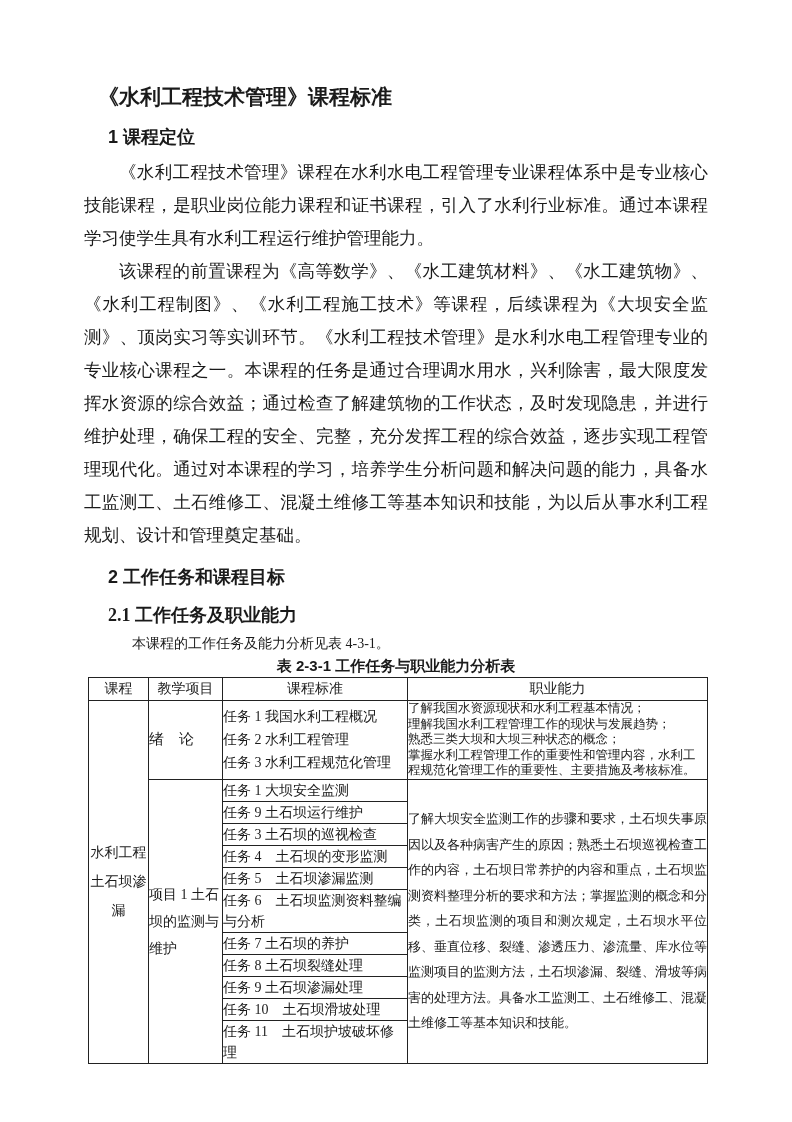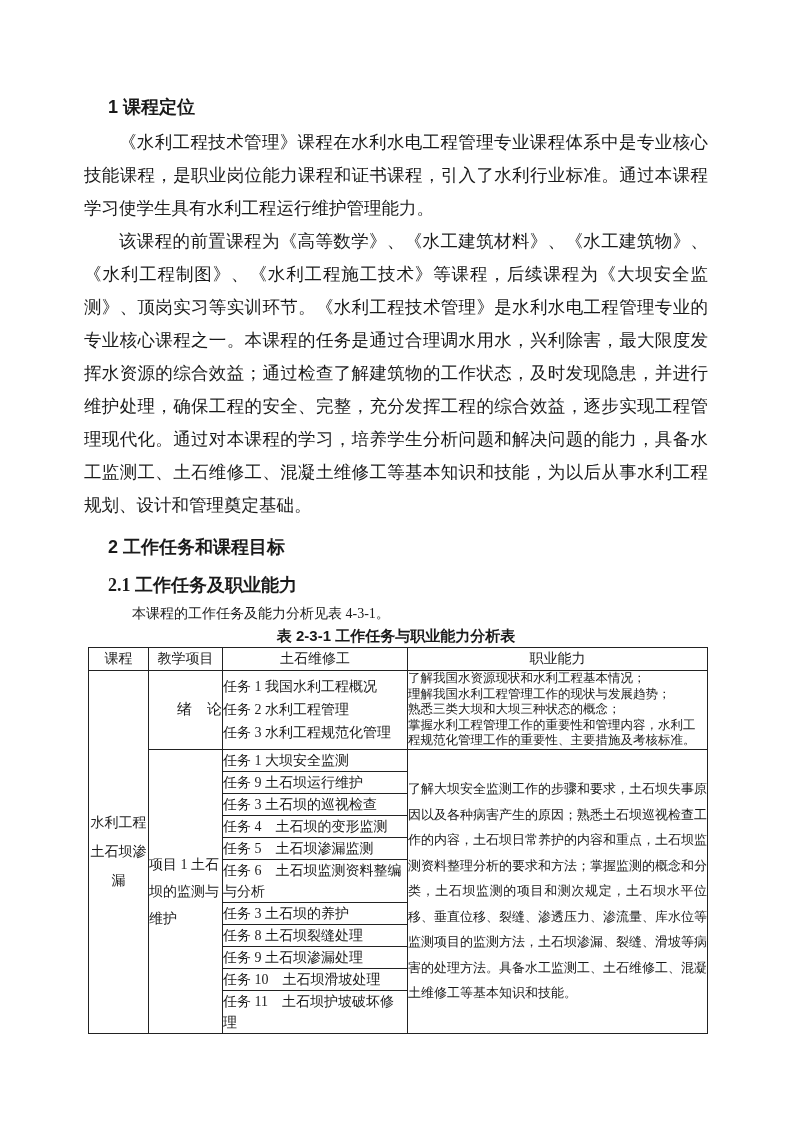--- a/index.html
+++ b/index.html
@@ -77,21 +77,21 @@
     vertical-align: middle;
   }
   .c-course {
     text-align: center;
     vertical-align: middle;
     font-size: 14px;
     line-height: 29px;
     white-space: pre-line;
   }
   .c-project1 {
-    text-align: right;
+    text-align: left;
     vertical-align: middle;
     font-size: 15px;
     margin-left: 40px;
   }
   .c-units1 {
     vertical-align: middle;
     font-size: 14px;
     line-height: 23px;
     padding: 0 4px 0 8px;
     white-space: pre-line;
@@ -131,20 +131,21 @@
     text-align: center;
     font-size: 13px;
     color: #222222;
   }
 </style>
 </head>
 <body>
 
 <div class="page">
 
+  <h1 class="doc-title">《水利工程技术管理》课程标准</h1>
 
   <h2 class="h-sec">1 课程定位</h2>
 
   <p class="body-para">《水利工程技术管理》课程在水利水电工程管理专业课程体系中是专业核心技能课程，是职业岗位能力课程和证书课程，引入了水利行业标准。通过本课程学习使学生具有水利工程运行维护管理能力。</p>
   <p class="body-para second">该课程的前置课程为《高等数学》、《水工建筑材料》、《水工建筑物》、《水利工程制图》、《水利工程施工技术》等课程，后续课程为《大坝安全监测》、顶岗实习等实训环节。《水利工程技术管理》是水利水电工程管理专业的专业核心课程之一。本课程的任务是通过合理调水用水，兴利除害，最大限度发挥水资源的综合效益；通过检查了解建筑物的工作状态，及时发现隐患，并进行维护处理，确保工程的安全、完整，充分发挥工程的综合效益，逐步实现工程管理现代化。通过对本课程的学习，培养学生分析问题和解决问题的能力，具备水工监测工、土石维修工、混凝土维修工等基本知识和技能，为以后从事水利工程规划、设计和管理奠定基础。</p>
 
   <h2 class="h-sec">2 工作任务和课程目标</h2>
   <h3 class="h-sub">2.1 工作任务及职业能力</h3>
 
   <p class="intro-para">本课程的工作任务及能力分析见表 4-3-1。</p>
@@ -155,21 +156,21 @@
     <colgroup>
       <col style="width:60px">
       <col style="width:74px">
       <col style="width:185px">
       <col style="width:300px">
     </colgroup>
     <thead>
       <tr>
         <th>课程</th>
         <th>教学项目</th>
-        <th>土石维修工</th>
+        <th>课程标准</th>
         <th>职业能力</th>
       </tr>
     </thead>
     <tbody>
       <tr>
         <td class="c-course" rowspan="12">水利工程
 土石坝渗漏</td>
         <td class="c-project1">绪　论</td>
         <td class="c-units1">任务 1 我国水利工程概况
 任务 2 水利工程管理
@@ -193,21 +194,21 @@
       <tr>
           <td class="c-unit">任务 4　土石坝的变形监测</td>
         </tr>
       <tr>
           <td class="c-unit">任务 5　土石坝渗漏监测</td>
         </tr>
       <tr>
           <td class="c-unit">任务 6　土石坝监测资料整编与分析</td>
         </tr>
       <tr>
-          <td class="c-unit">任务 3 土石坝的养护</td>
+          <td class="c-unit">任务 7 土石坝的养护</td>
         </tr>
       <tr>
           <td class="c-unit">任务 8 土石坝裂缝处理</td>
         </tr>
       <tr>
           <td class="c-unit">任务 9 土石坝渗漏处理</td>
         </tr>
       <tr>
           <td class="c-unit">任务 10　土石坝滑坡处理</td>
         </tr>

